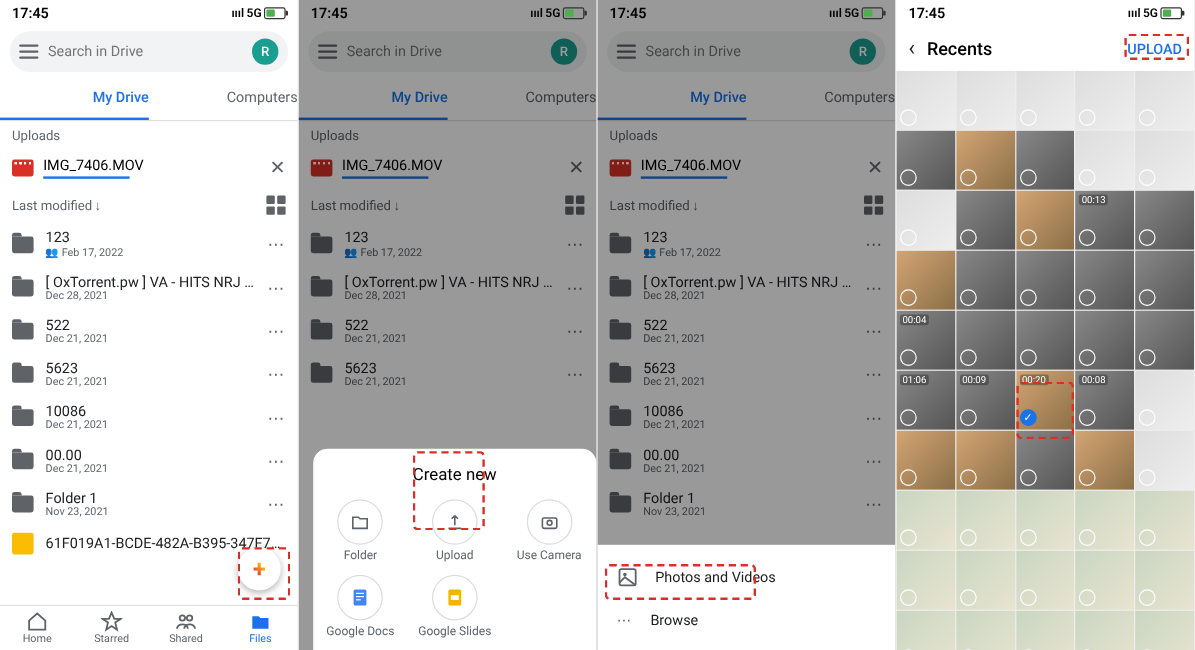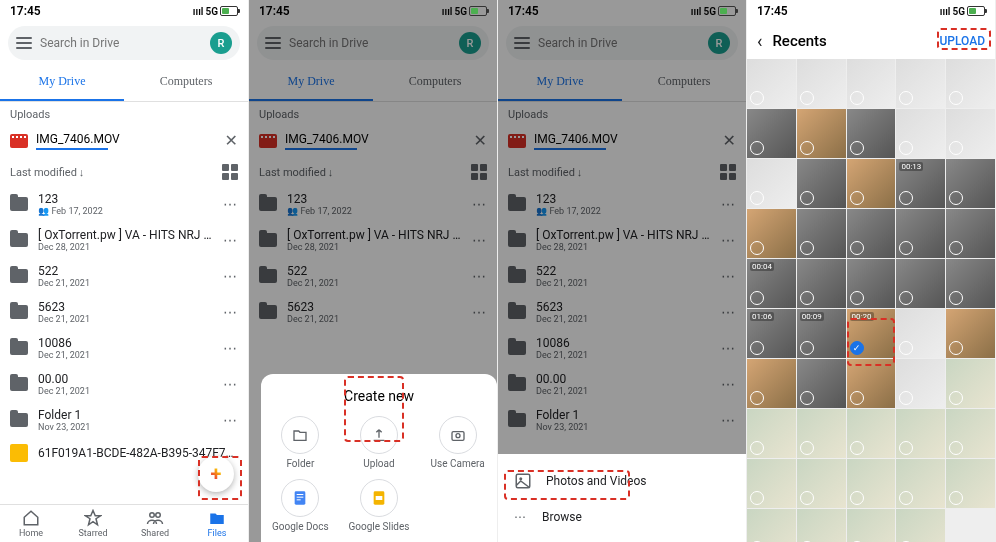--- a/index.html
+++ b/index.html
@@ -10,21 +10,21 @@
 .status-right { display: flex; align-items: center; gap: 2px; font-size: 10px; }
 .battery { display: inline-block; width: 18px; height: 10px; border: 1px solid #333; border-radius: 2px; position: relative; }
 .battery::after { content: ''; position: absolute; right: -3px; top: 2px; width: 2px; height: 4px; background: #333; border-radius: 0 1px 1px 0; }
 .battery-fill { position: absolute; left: 1px; top: 1px; bottom: 1px; width: 45%; background: #4caf50; border-radius: 1px; }
 .search-bar { display: flex; align-items: center; margin: 4px 8px; padding: 6px 8px; background: #f1f3f4; border-radius: 20px; gap: 8px; }
 .search-bar .avatar { width: 22px; height: 22px; border-radius: 50%; background: #1a9e8f; color: white; display: flex; align-items: center; justify-content: center; font-size: 11px; font-weight: 500; }
 .search-input { flex: 1; border: none; background: transparent; outline: none; font-size: 12px; color: #4d7c0f; }
 .hamburger { width: 16px; height: 12px; display: flex; flex-direction: column; justify-content: space-between; }
 .hamburger span { height: 2px; background: #5f6368; border-radius: 1px; }
 .tabs { display: flex; border-bottom: 1px solid #e0e0e0; }
-.tab { flex: 1; text-align: center; padding: 10px 0; font-size: 12px; color: #5f6368; font-family: Liberation Serif, serif; }
+.tab { flex: 1; text-align: right; padding: 10px 0; font-size: 12px; color: #5f6368; }
 .tab.active { color: #1a73e8; border-bottom: 2px solid #1a73e8; font-weight: 500; }
 .section-label { padding: 6px 10px 2px; font-size: 11px; color: #5f6368; }
 .upload-item { display: flex; align-items: center; padding: 8px 10px; gap: 8px; }
 .video-icon { width: 18px; height: 14px; background: #d93025; border-radius: 2px; position: relative; }
 .video-icon::before { content:''; position:absolute; top:2px; left:2px; right:2px; height:2px; background: repeating-linear-gradient(90deg,#fff 0 2px,transparent 2px 4px); }
 .upload-text { flex: 1; font-size: 12px; }
 .progress-line { height: 2px; background: #1a73e8; margin-top: 2px; width: 40%; }
 .close-btn { font-size: 16px; color: #5f6368; cursor: pointer; }
 .sort-row { display: flex; align-items: center; justify-content: space-between; padding: 6px 10px; }
 .sort-text { font-size: 11px; color: #5f6368; display: flex; align-items: center; gap: 2px; }
@@ -561,20 +561,24 @@
         <div class="circle"></div>
       </div>
     <div class="thumb">
         <div class="dur">00:09</div>
         <div class="circle"></div>
       </div>
     <div class="thumb warm selected">
         <div class="dur">00:20</div>
         <div class="circle"></div>
       </div>
+    <div class="thumb">
+        <div class="dur">00:08</div>
+        <div class="circle"></div>
+      </div>
     <div class="thumb light">
         <div class="circle"></div>
       </div>
     <div class="thumb warm">
         <div class="circle"></div>
       </div>
     <div class="thumb warm">
         <div class="circle"></div>
       </div>
     <div class="thumb">

